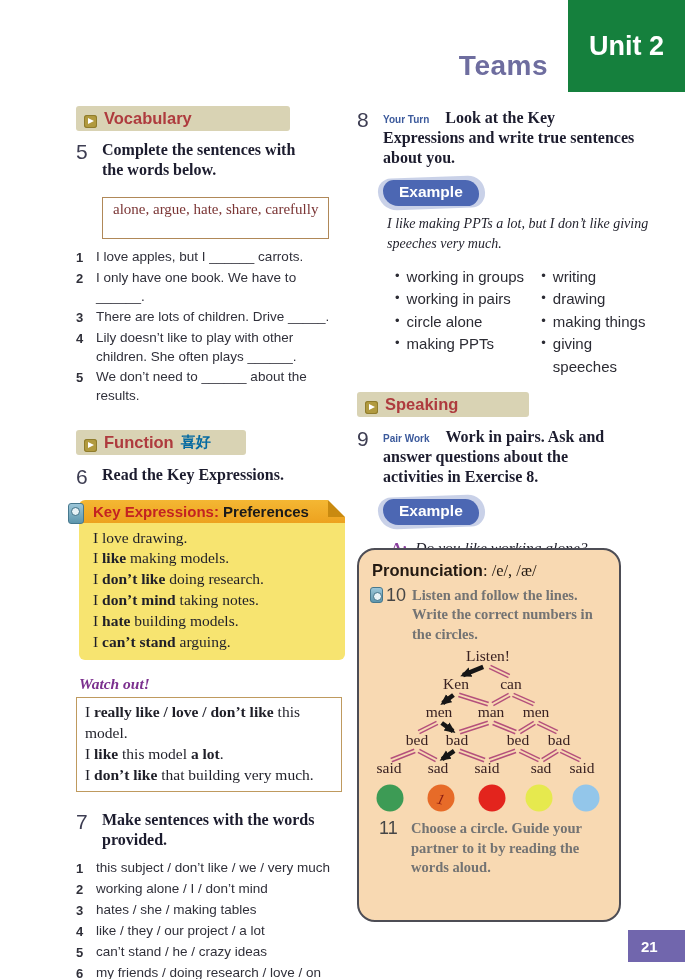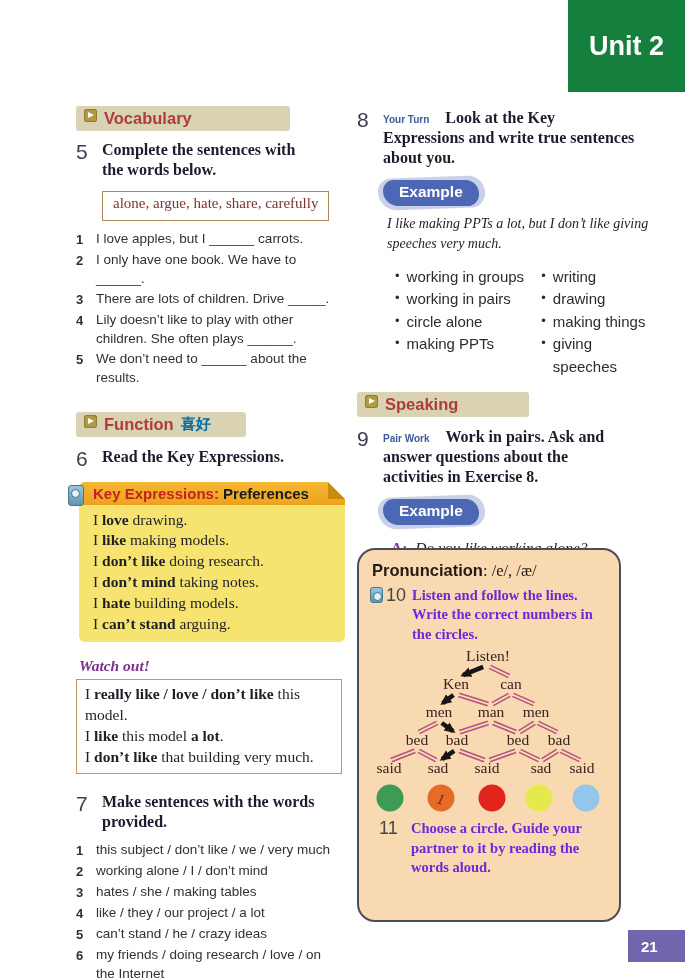--- a/index.html
+++ b/index.html
@@ -14,37 +14,37 @@
     font-family:"Liberation Sans",sans-serif; font-weight:bold; font-size:28px; letter-spacing:0.5px; }
   .page-num { position:absolute; left:628px; top:930px; width:57px; height:32px; background:#7166ad;
     color:#fff; font-family:"Liberation Sans",sans-serif; font-weight:bold; font-size:15px;
     display:flex; align-items:center; padding-left:13px; }
 
   
   .col-left  { position:absolute; left:76px;  top:106px; width:274px; }
   .col-right { position:absolute; left:357px; top:106px; width:302px; }
 
   
-  .section-bar { display:flex; align-items:flex-start; gap:7px; background:#d9d3b4; border-radius:3px;
+  .section-bar { display:flex; align-items:flex-end; gap:7px; background:#d9d3b4; border-radius:3px;
     padding:3px 8px; }
   .w-voc { width:214px; } .w-fun { width:170px; margin-top:24px; } .w-spk { width:172px; margin-top:14px; }
   .section-title { color:#ae3b3e; font-family:"Liberation Sans",sans-serif; font-weight:bold; font-size:16.5px; }
   .section-cn { color:#0369a1; font-weight:bold; font-size:15px; }
   .play-icon { width:13px; height:13px; background:#b19a3f; border-radius:3px; position:relative;
     box-shadow: inset 0 0 0 1px #8f7c2c; flex:0 0 13px; }
   .play-icon::after { content:""; position:absolute; left:4px; top:3px;
     border-left:6px solid #fff; border-top:3.5px solid transparent; border-bottom:3.5px solid transparent; }
 
   
   .ex { display:flex; gap:9px; }
   .ex-num { font-family:"Liberation Sans",sans-serif; font-size:21px; color:#3d3d52; line-height:1.1; min-width:17px; }
   .ex-head { font-weight:bold; font-size:16px; color:#1c1c2e; line-height:1.25; }
   .inline-label { color:#3c5a9c; font-family:"Liberation Sans",sans-serif; font-weight:bold; font-size:10px; margin-right:16px; }
 
-  .wordbox { border:1.5px solid #b08858; padding:3px 10px 8px; margin:11px 0 9px 26px; width:fit-content;
+  .wordbox { border:1.5px solid #b08858; padding:3px 10px 20px; margin:17px 0 9px 26px; width:fit-content;
     color:#7a3434; font-size:15px; }
 
   .items { margin-top:6px; width:262px; }
   .item { display:flex; gap:9px; font-family:"Liberation Sans",sans-serif; font-size:13.5px;
     color:#30303a; line-height:1.38; margin-bottom:2px; }
   .item-num { font-weight:bold; font-size:13px; min-width:11px; padding-top:1px; }
   .item.nowrap { white-space:nowrap; }
 
   
   .kbox { position:relative; margin:12px 0 0 3px; width:266px; }
@@ -90,30 +90,31 @@
   .pron { position:absolute; left:357px; top:548px; width:264px; height:374px; background:#f8d9b2;
     border:2.5px solid #4d4d55; border-radius:18px; padding:11px 10px 8px 13px; }
   .pron-title { font-size:16.5px; color:#241a12; }
   .pron-title .lbl { font-family:"Liberation Sans",sans-serif; font-weight:bold; }
   .pron-ex { display:flex; gap:6px; margin-top:5px; position:relative; }
   .pron-numwrap { position:relative; min-width:33px; padding-left:14px;
     font-family:"Liberation Sans",sans-serif; font-size:18px; color:#464646; line-height:1.1; }
   .pron-numwrap .cd-icon { position:absolute; left:-2px; top:1px; }
   .pron-num11 { min-width:33px; padding-left:7px; font-family:"Liberation Sans",sans-serif;
     font-size:18px; color:#464646; line-height:1.1; }
-  .pron-inst { font-weight:bold; font-size:14.5px; color:#6d28d9; line-height:1.34; width:196px; }
+  .pron-inst { font-weight:bold; font-size:14.5px; color:#737373; line-height:1.34; width:196px; }
   svg.tree { display:block; margin:3px 0 0 -8px; }
 
   [data-name$="-icon"] { flex-shrink:0; }
 </style>
 </head>
 <body>
 
 <div class="page" data-name="textbook-page">
 
+  <div class="page-title" data-name="page-title">Teams</div>
   <div class="unit-badge" data-name="unit-badge">Unit 2</div>
 
   <div class="col-left" data-name="left-column">
 
     <div class="section-bar w-voc" data-name="vocabulary-section-bar">
       <span class="play-icon" data-name="play-icon"></span>
       <span class="section-title" data-name="section-title-vocabulary">Vocabulary</span>
     </div>
 
     <div class="ex" style="margin-top:9px;" data-name="exercise-5">
@@ -157,21 +158,21 @@
       <span class="ex-head" data-name="exercise-heading">Read the Key Expressions.</span>
     </div>
 
     <div class="kbox" data-name="key-expressions-box">
       <span class="cd-icon big" data-name="audio-cd-icon"></span>
       <div class="kbox-header" data-name="key-expressions-header">
         <span class="red" data-name="key-expressions-title">Key Expressions:</span><span class="black" data-name="key-expressions-subtitle"> Preferences</span>
       </div>
       <div class="kbox-fold" data-name="folded-corner"></div>
       <div class="kbox-body" data-name="key-expressions-list">
-          <div class="kline" data-name="expression-line"><span data-name="text-segment">I </span><span data-name="text-segment" style="font-weight: bold;">love</span><span data-name="text-segment"> drawing.</span></div>
+          <div class="kline" data-name="expression-line"><span data-name="text-segment">I </span><span data-name="text-segment" style="font-weight: normal;">love</span><span data-name="text-segment"> drawing.</span></div>
           <div class="kline" data-name="expression-line"><span data-name="text-segment">I </span><span data-name="text-segment" style="font-weight: bold;">like</span><span data-name="text-segment"> making models.</span></div>
           <div class="kline" data-name="expression-line"><span data-name="text-segment">I </span><span data-name="text-segment" style="font-weight: bold;">don’t like</span><span data-name="text-segment"> doing research.</span></div>
           <div class="kline" data-name="expression-line"><span data-name="text-segment">I </span><span data-name="text-segment" style="font-weight: bold;">don’t mind</span><span data-name="text-segment"> taking notes.</span></div>
           <div class="kline" data-name="expression-line"><span data-name="text-segment">I </span><span data-name="text-segment" style="font-weight: bold;">hate</span><span data-name="text-segment"> building models.</span></div>
           <div class="kline" data-name="expression-line"><span data-name="text-segment">I </span><span data-name="text-segment" style="font-weight: bold;">can’t stand</span><span data-name="text-segment"> arguing.</span></div>
         </div>
     </div>
 
     <div class="watch-title" data-name="watch-out-title">Watch out!</div>
     <div class="watch-box" data-name="watch-out-box">

